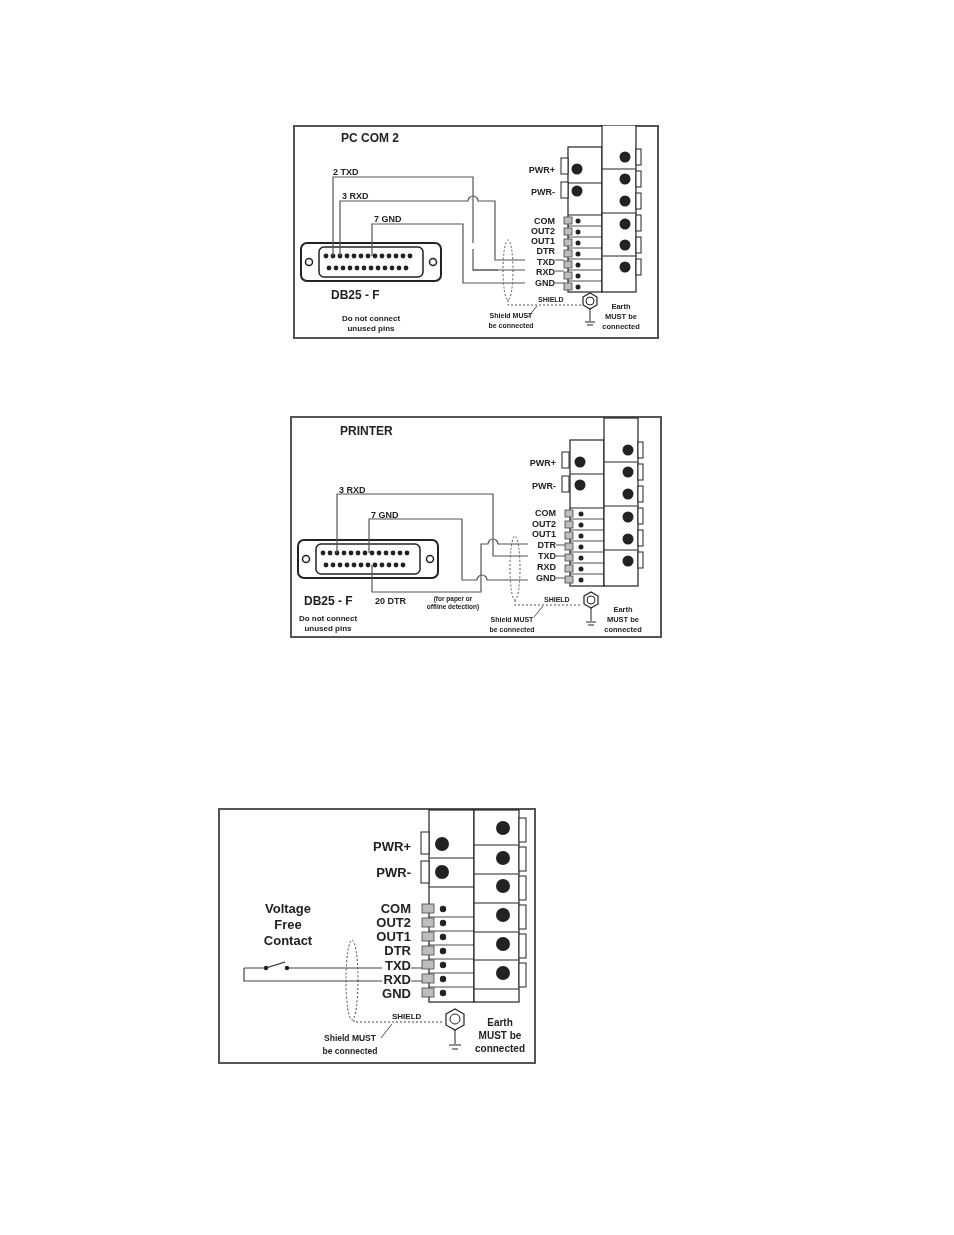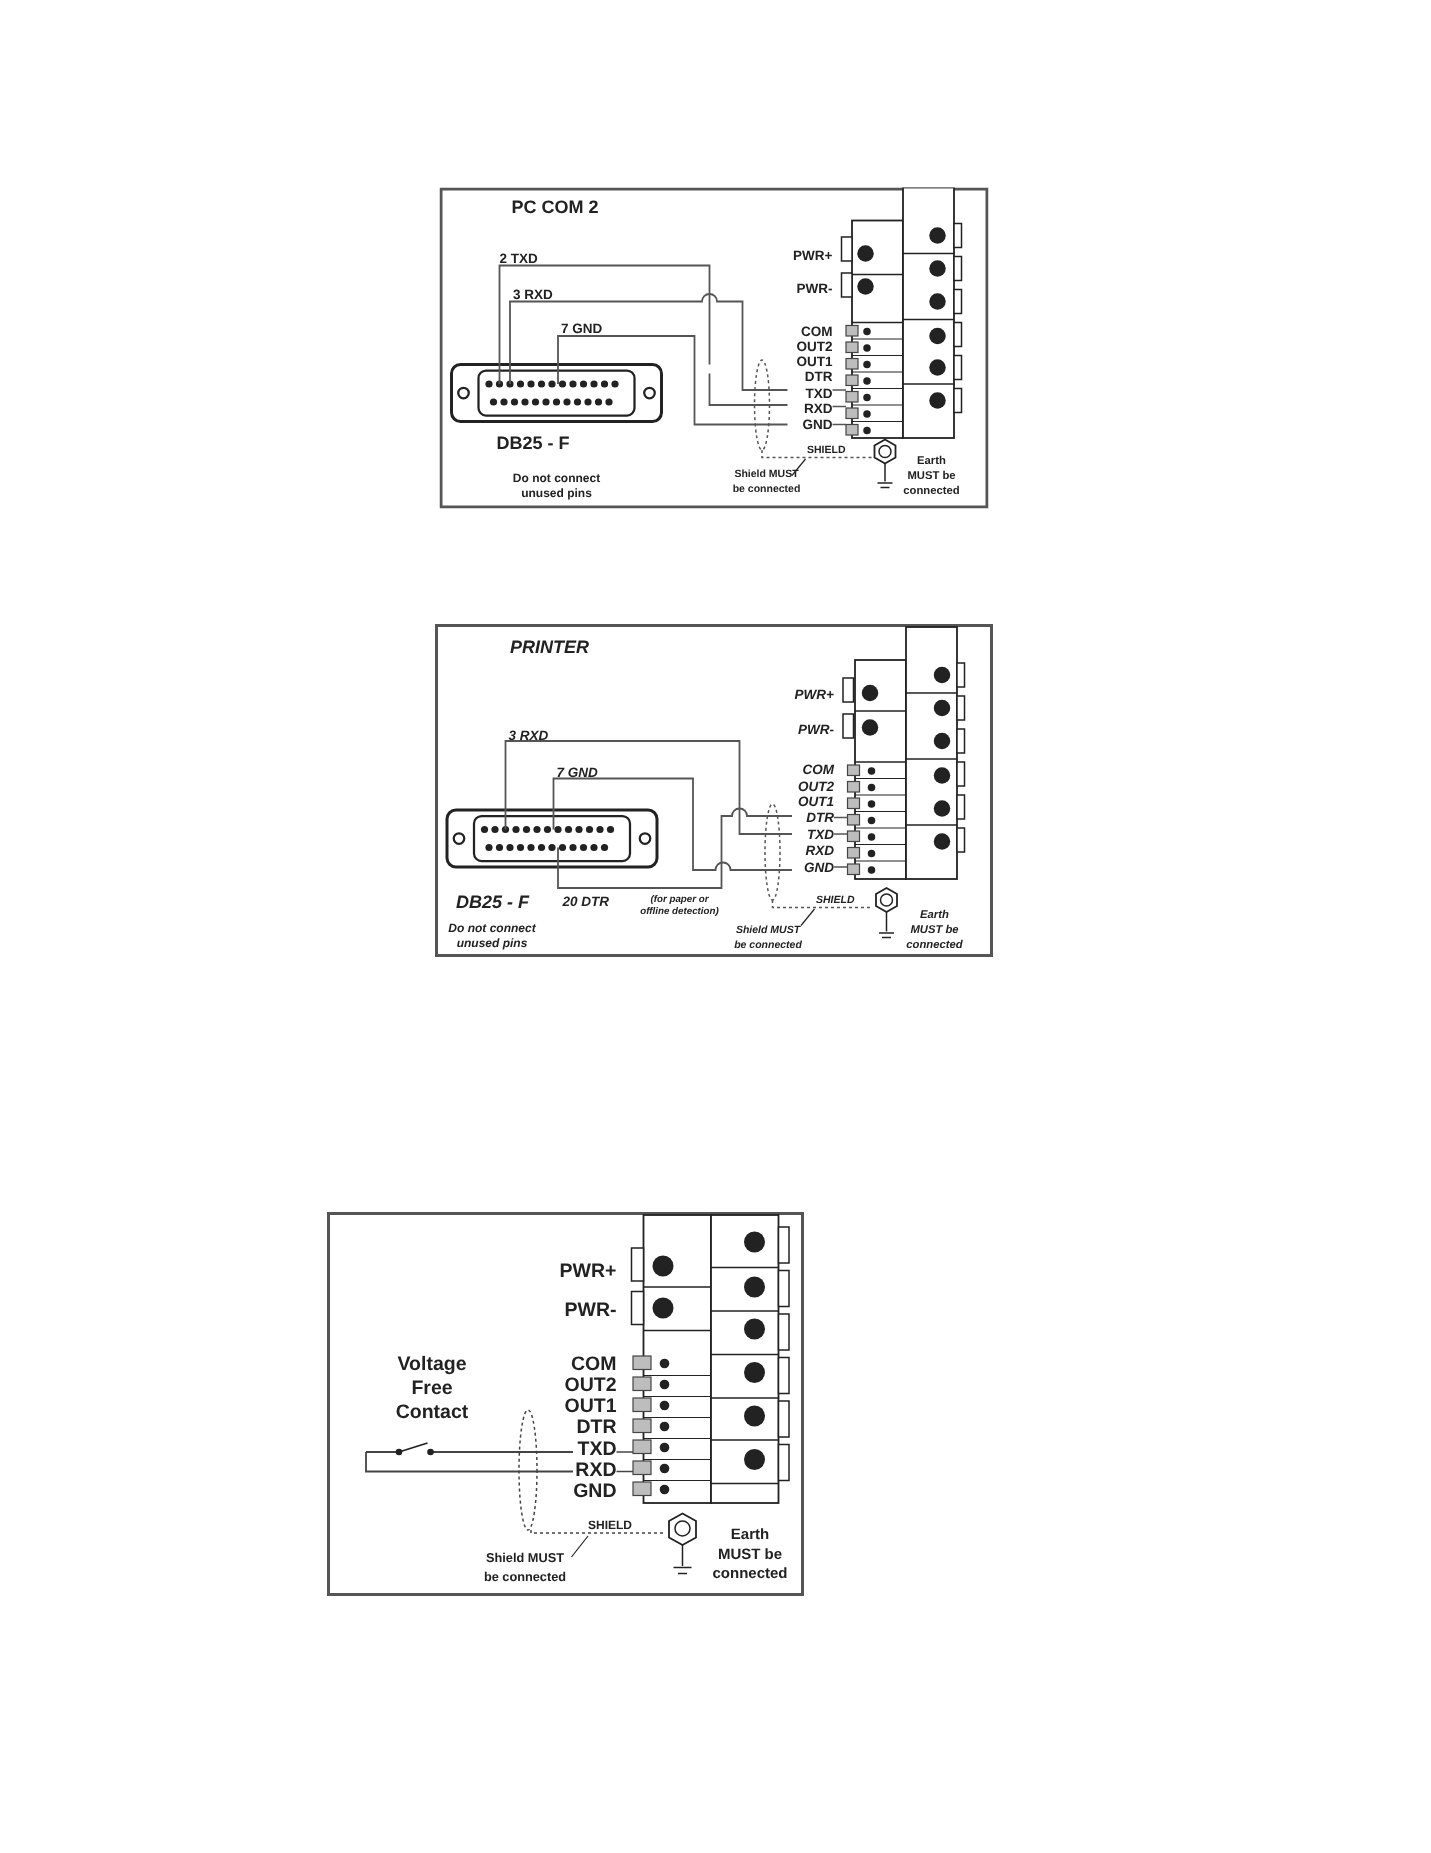--- a/index.html
+++ b/index.html
@@ -142,21 +142,21 @@
     <text x="262" y="161">GND</text>
   </g>
   <g stroke="#555" stroke-width="1">
         <line x1="262" y1="135" x2="271" y2="135"></line>
         <line x1="262" y1="146" x2="271" y2="146"></line>
         <line x1="262" y1="158" x2="271" y2="158"></line>
       </g>
 </svg>
 </div>
 
-<div class="fig" style="left:290px;top:416px;width:432px;height:222px;font-style:italic;">
+<div class="fig" style="left:290px;top:416px;width:432px;height:222px;">
 <svg width="372" height="222" viewBox="0 0 372 222">
   <rect x="1" y="1" width="370" height="220" fill="#fff" stroke="#555" stroke-width="2"></rect>
   <text x="50" y="19" font-size="12">PRINTER</text>
 
   <g>
     <rect x="8" y="124" width="140" height="38" rx="6" fill="#fff" stroke="#222" stroke-width="2"></rect>
     <rect x="26" y="128" width="104" height="30" rx="5" fill="#fff" stroke="#222" stroke-width="1.5"></rect>
     <circle cx="16" cy="143" r="3.5" fill="#fff" stroke="#222" stroke-width="1.5"></circle>
     <circle cx="140" cy="143" r="3.5" fill="#fff" stroke="#222" stroke-width="1.5"></circle>
     <g fill="#222">

